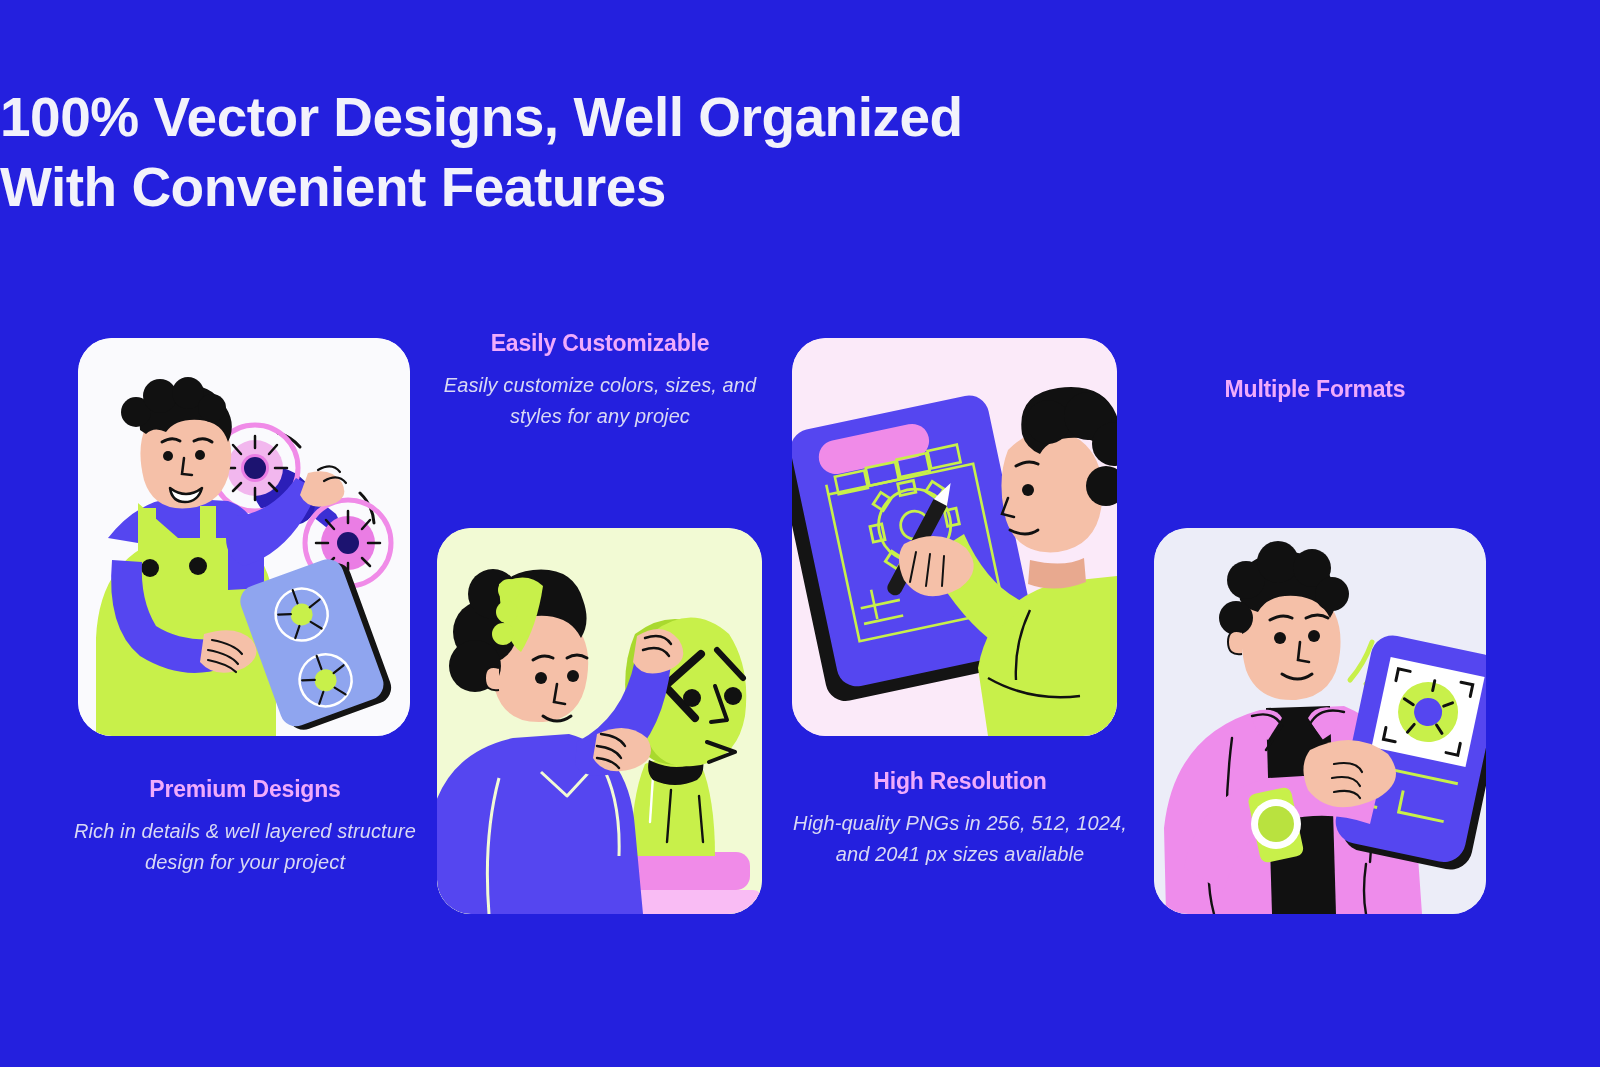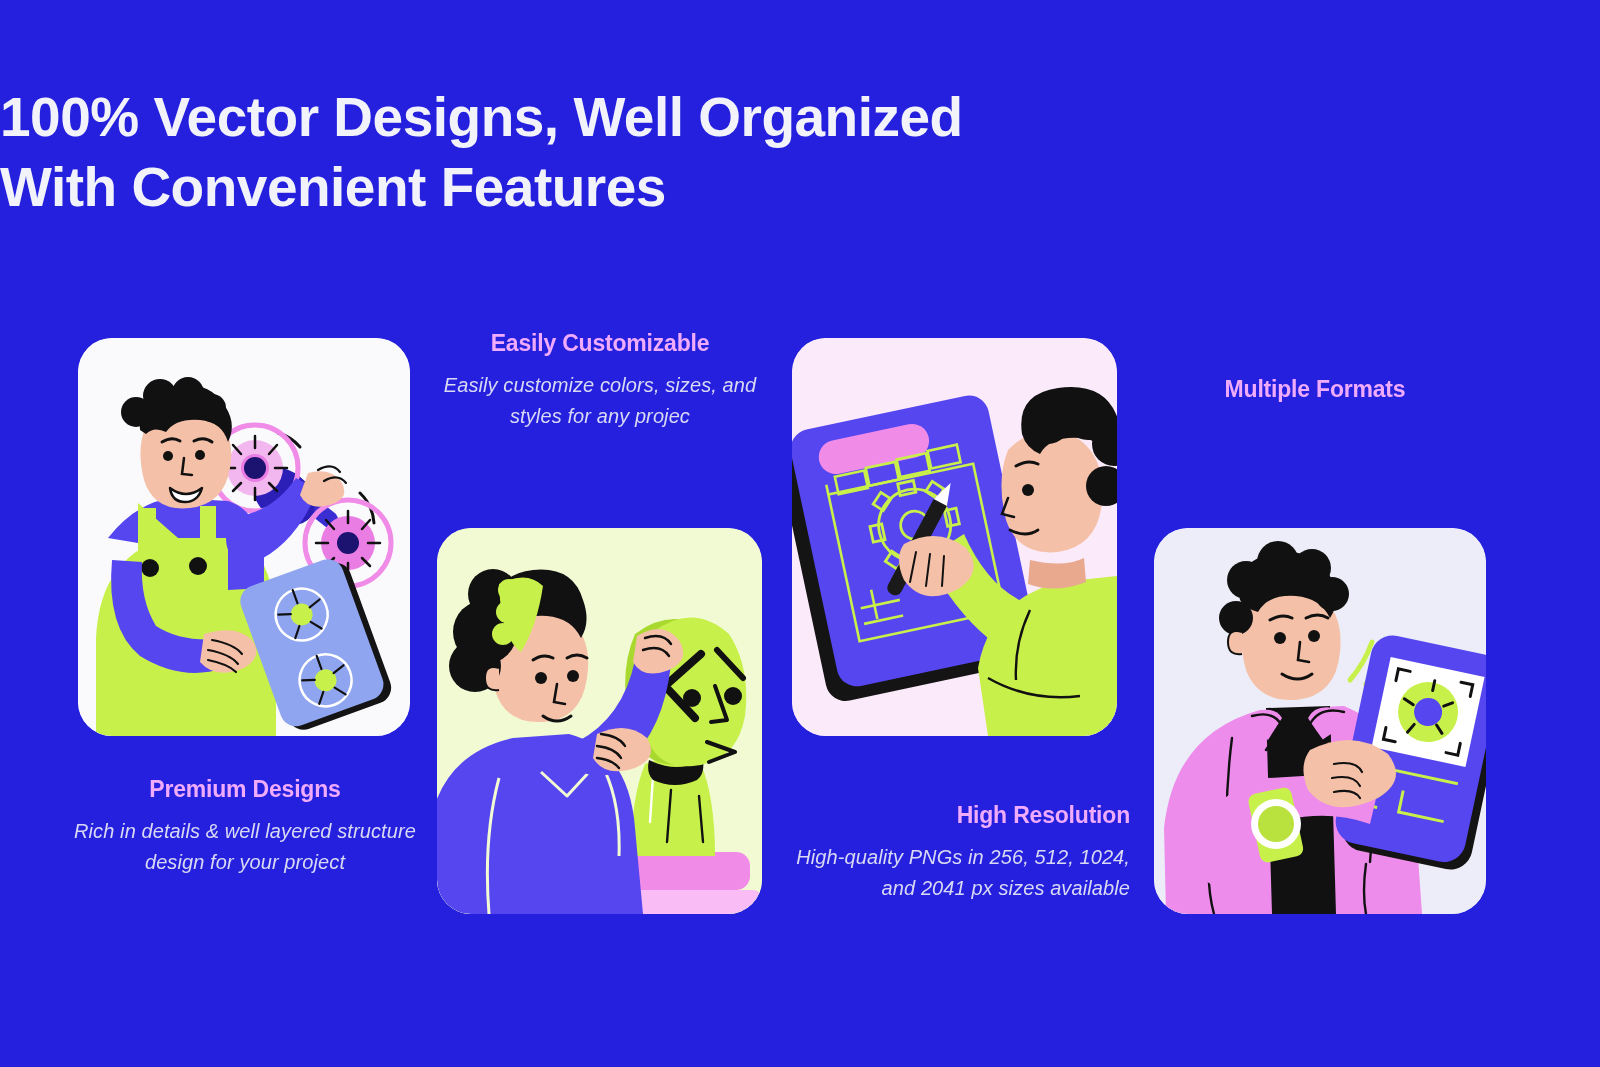--- a/index.html
+++ b/index.html
@@ -26,21 +26,21 @@
     overflow:hidden;
   }
   .card-1 { left:78px;  top:338px; width:332px; height:398px; background:#fafafd; }
   .card-2 { left:437px; top:528px; width:325px; height:386px; background:#f2fad4; }
   .card-3 { left:792px; top:338px; width:325px; height:398px; background:#fbeaf9; }
   .card-4 { left:1154px; top:528px; width:332px; height:386px; background:#ecedf8; }
 
   .textblock { position:absolute; text-align:center; }
   .tb-1 { left:70px;  top:776px; width:350px; }
   .tb-2 { left:430px; top:330px; width:340px; }
-  .tb-3 { left:790px; top:802px; width:340px;text-align:right; }
+  .tb-3 { left:790px; top:768px; width:340px; }
   .tb-4 { left:1140px;top:330px; width:350px;margin-top:46px; }
 
   .feat-title {
     color:#f0abfc; font-size:23px; font-weight:700;
     letter-spacing:-0.2px; margin-bottom:13px;
   }
   .feat-desc {
     color:#d9d9f4; font-size:20px; font-weight:400;
     line-height:31px; letter-spacing:0.1px;font-style:italic;
   }

